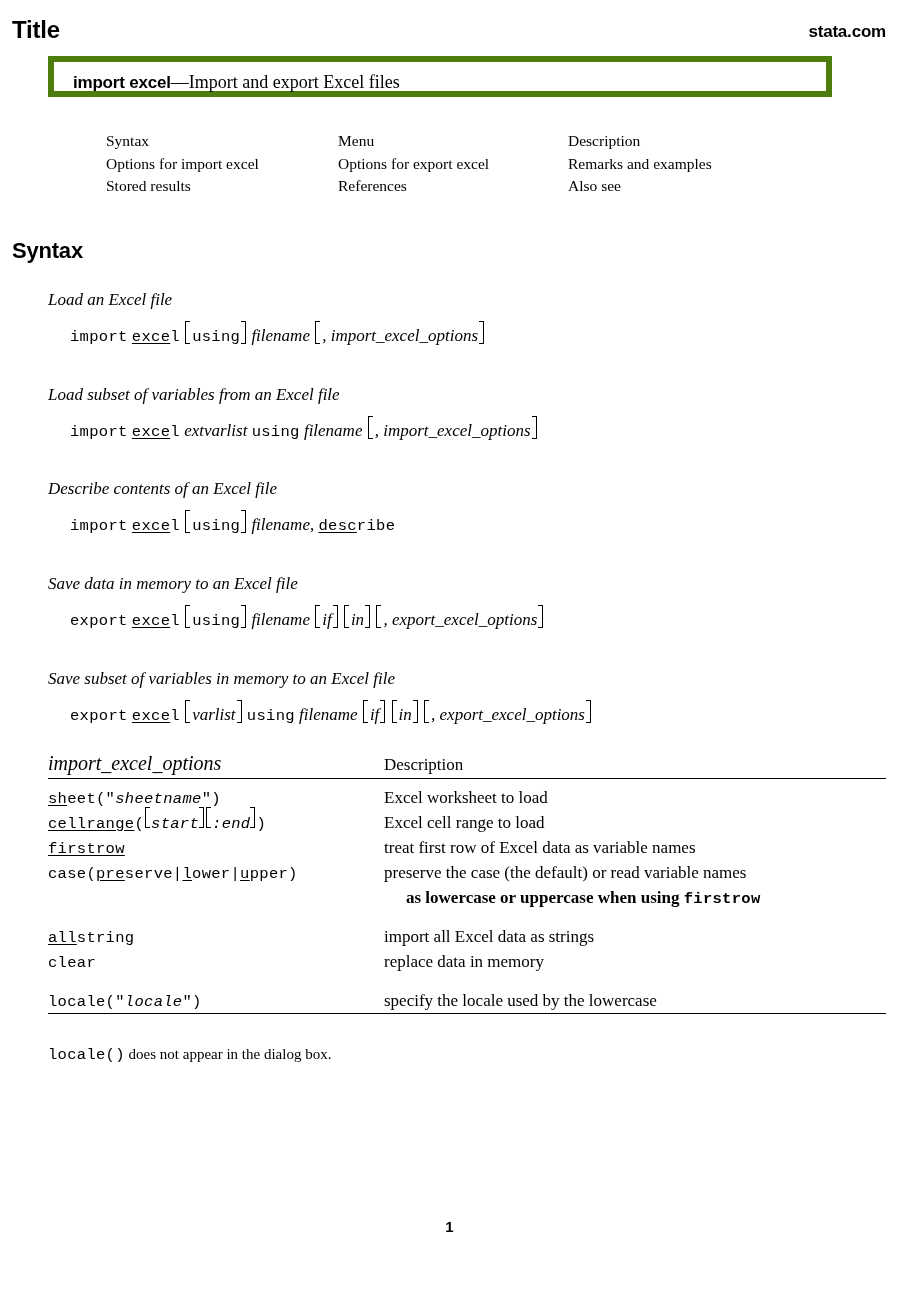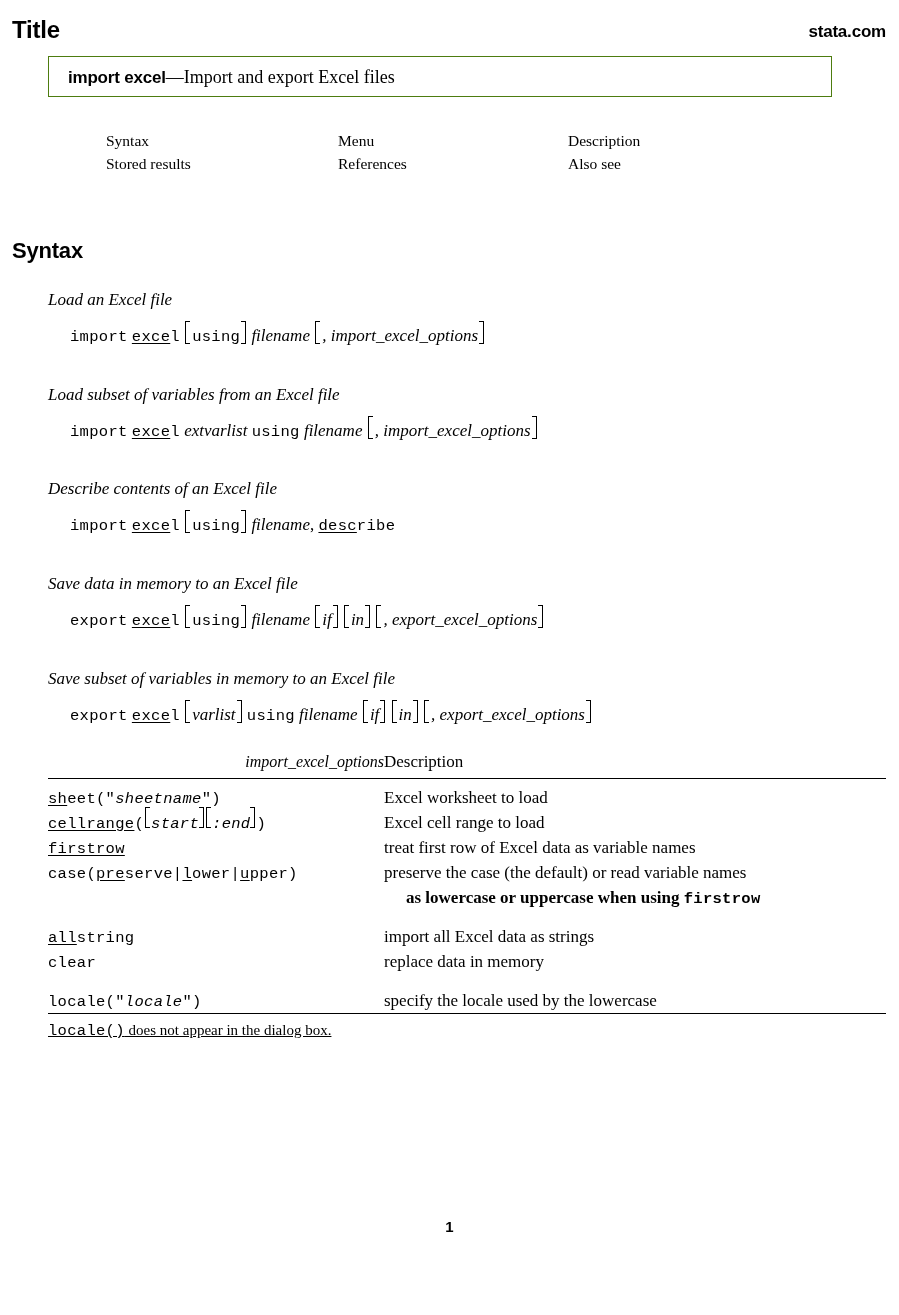--- a/index.html
+++ b/index.html
@@ -46,21 +46,21 @@
     letter-spacing: -0.2px;
   }
 
   
   .title-box {
     position: absolute;
     top: 56px;
     left: 48px;
     width: 784px;
     height: 41px;
-    border: 1px solid #4d7c0f;
+    border: 6px solid #4d7c0f;
     box-sizing: border-box;
   }
   .title-box-inner {
     position: absolute;
     left: 19px;
     top: 9px;
     white-space: nowrap;
     font-size: 18px;
     line-height: 22px;
   }
@@ -161,22 +161,21 @@
   }
   .opt-head {
     position: relative;
     height: 26px;
     white-space: nowrap;
   }
   .opt-head .col1 {
     display: inline-block;
     width: 336px;
     font-style: italic;
-    font-size: 16px;
-    text-align: right;
+    font-size: 20px;
   }
   .opt-head .col2 {
     display: inline-block;
     font-size: 17px;
   }
   .rule {
     height: 0;
     border-top: 1px solid #000;
     width: 838px;
   }
@@ -201,25 +200,24 @@
   }
   .opt-row.tall { height: 50px; }
   .opt-row.tall .c2 { line-height: 25px; }
   .cont-indent { display: inline-block; padding-left: 22px; font-weight: bold; }
   .gap { height: 14px; }
 
   
   .footnote {
     position: absolute;
     left: 48px;
-    top: 1020px;
+    top: 1044px;
     font-size: 15px;
     line-height: 20px;
     white-space: nowrap;
-    text-decoration: underline;
   }
 
   
   .page-number {
     position: absolute;
     left: 0;
     width: 899px;
     top: 1218px;
     text-align: center;
     font-family: "Liberation Sans", "DejaVu Sans", sans-serif;
@@ -238,20 +236,23 @@
 
 <div class="title-box">
   <div class="title-box-inner">
     <span class="cmdname">import excel</span><span class="emdash">—</span><span class="title-desc">Import and export Excel files</span>
   </div>
 </div>
 
 <div class="nav-block">
   <div class="nav-row">
     <span class="nav-cell nav-c1">Syntax</span><span class="nav-cell nav-c2">Menu</span><span class="nav-cell nav-c3">Description</span>
+  </div>
+  <div class="nav-row">
+    <span class="nav-cell nav-c1">Options for import excel</span><span class="nav-cell nav-c2">Options for export excel</span><span class="nav-cell nav-c3">Remarks and examples</span>
   </div>
   <div class="nav-row">
     <span class="nav-cell nav-c1">Stored results</span><span class="nav-cell nav-c2">References</span><span class="nav-cell nav-c3">Also see</span>
   </div>
 </div>
 
 <div class="section-head" id="sec-syntax">Syntax</div>
 
 <div class="syn-group">
   <div class="syn-label" style="top:289px">Load an Excel file</div>

